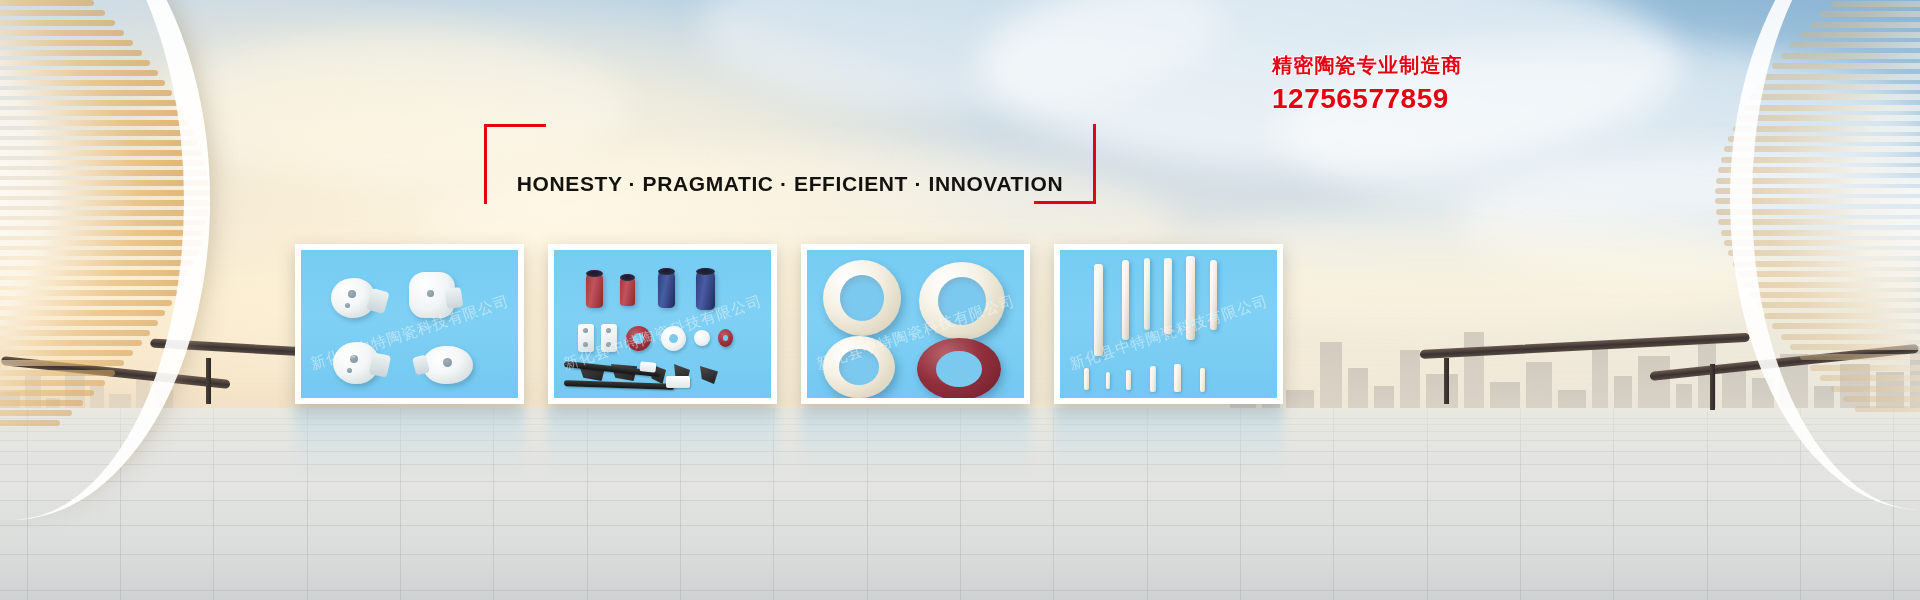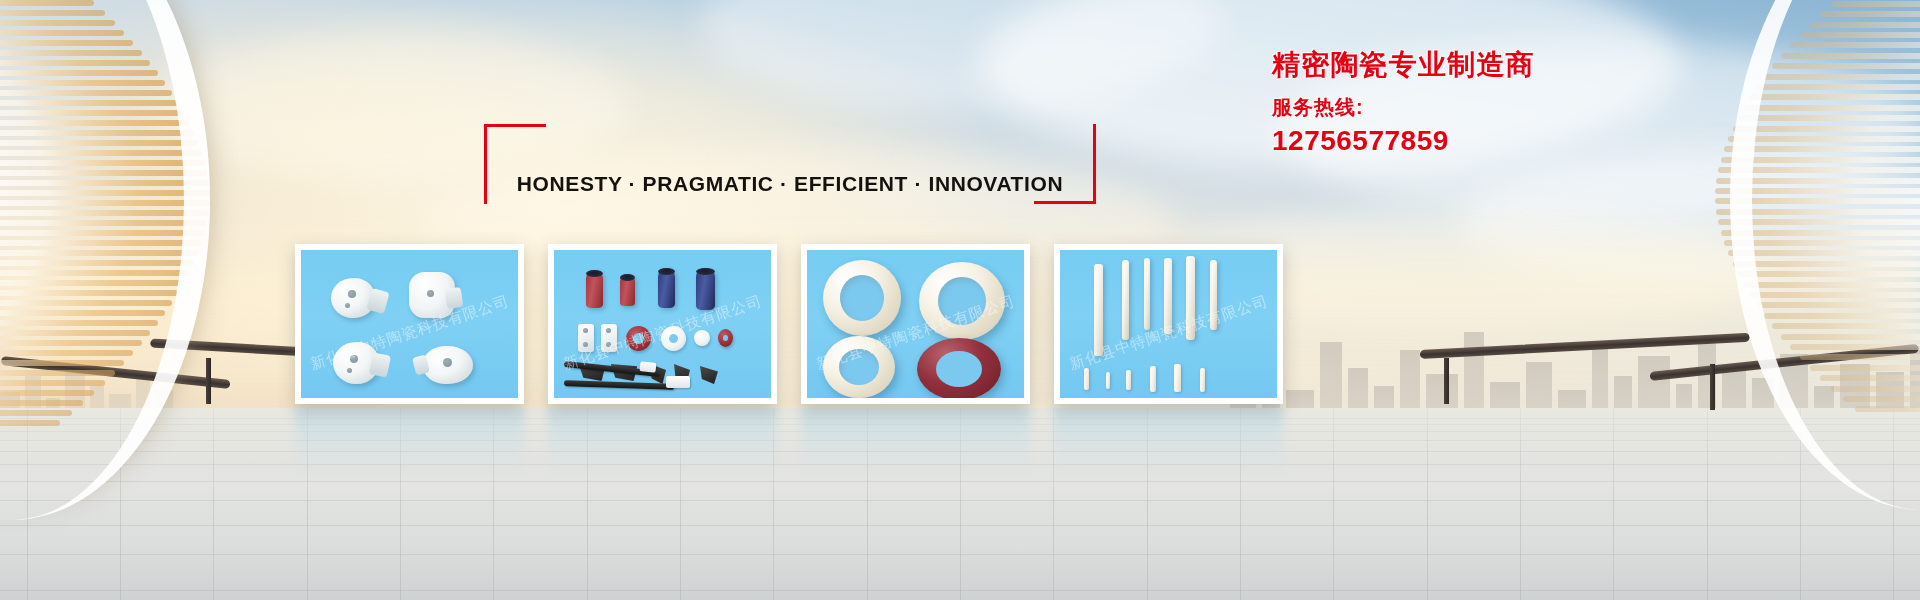--- a/index.html
+++ b/index.html
@@ -182,21 +182,21 @@
   
   .contact {
     position:absolute; left:1272px; top:52px; width:400px;
   }
   .contact-line {
     color:#e60012;
     font-weight:700;
     white-space:nowrap;
     text-shadow:0 0 2px #fff, 1px 1px 0 rgba(255,255,255,.9), -1px -1px 0 rgba(255,255,255,.85);
   }
-  .contact-title { font-size:28px; letter-spacing:1.2px; line-height:26px; }
+  .contact-title { font-size:20px; letter-spacing:1.2px; line-height:26px; }
   .contact-label { font-size:20px; letter-spacing:1px; line-height:26px; margin-top:16px; }
   .contact-phone { font-size:28px; letter-spacing:.5px; line-height:34px; margin-top:4px; font-family:"Liberation Sans",sans-serif; }
 
   
   .panels {
     position:absolute; left:295px; top:244px;
     display:flex; gap:24px;
   }
   .panel {
     position:relative;
@@ -513,21 +513,20 @@
   <div class="arch-right-curve"></div>
 
   <div class="slogan">
     <div class="bracket bracket-tl"></div>
     <div class="bracket bracket-br"></div>
     <div class="slogan-en">HONESTY · PRAGMATIC · EFFICIENT · INNOVATION</div>
   </div>
 
   <div class="contact">
     <div class="contact-line contact-title">精密陶瓷专业制造商</div>
-    <div class="contact-line contact-label">服务热线:</div>
     <div class="contact-line contact-phone">12756577859</div>
   </div>
 
   <div class="panels">
 
     <div class="panel">
       <div class="panel-inner">
         <div class="pc ins-body" style="left:30px;  top:28px; width:44px; height:40px;"></div>
         <div class="pc ins-stub" style="left:68px;  top:40px; width:18px; height:22px; transform:rotate(16deg);"></div>
         <div class="pc ins-hole" style="left:47px;  top:40px; width:8px;  height:8px;"></div>

